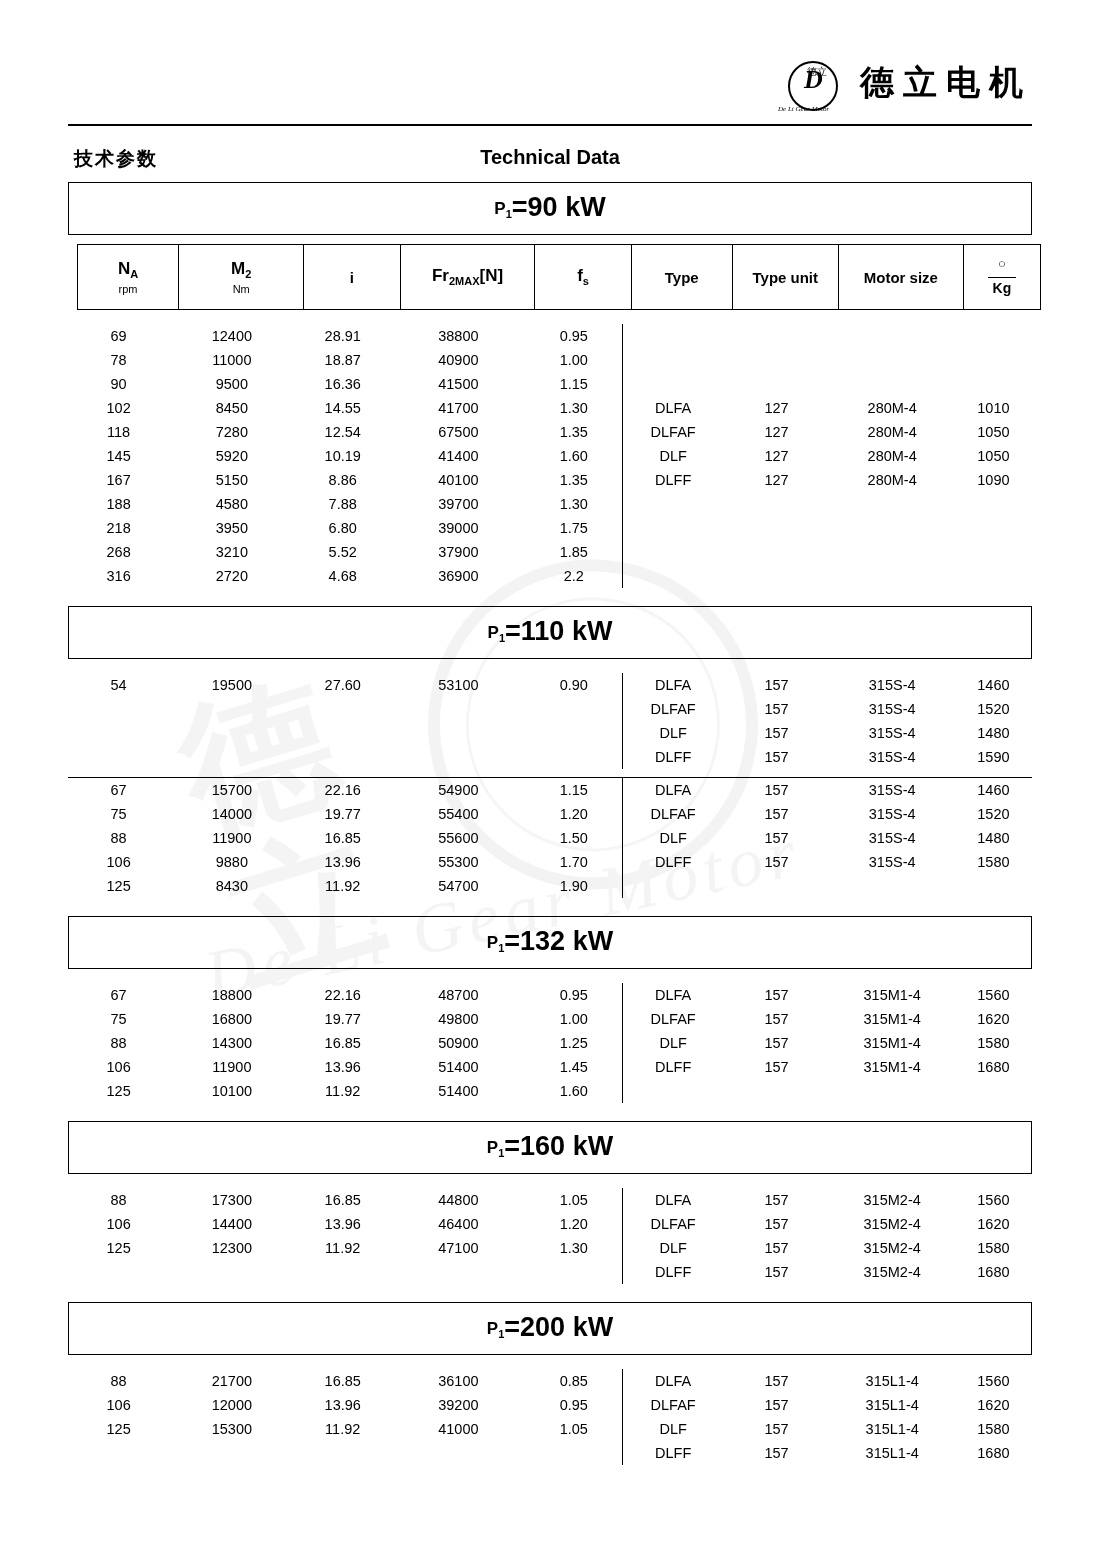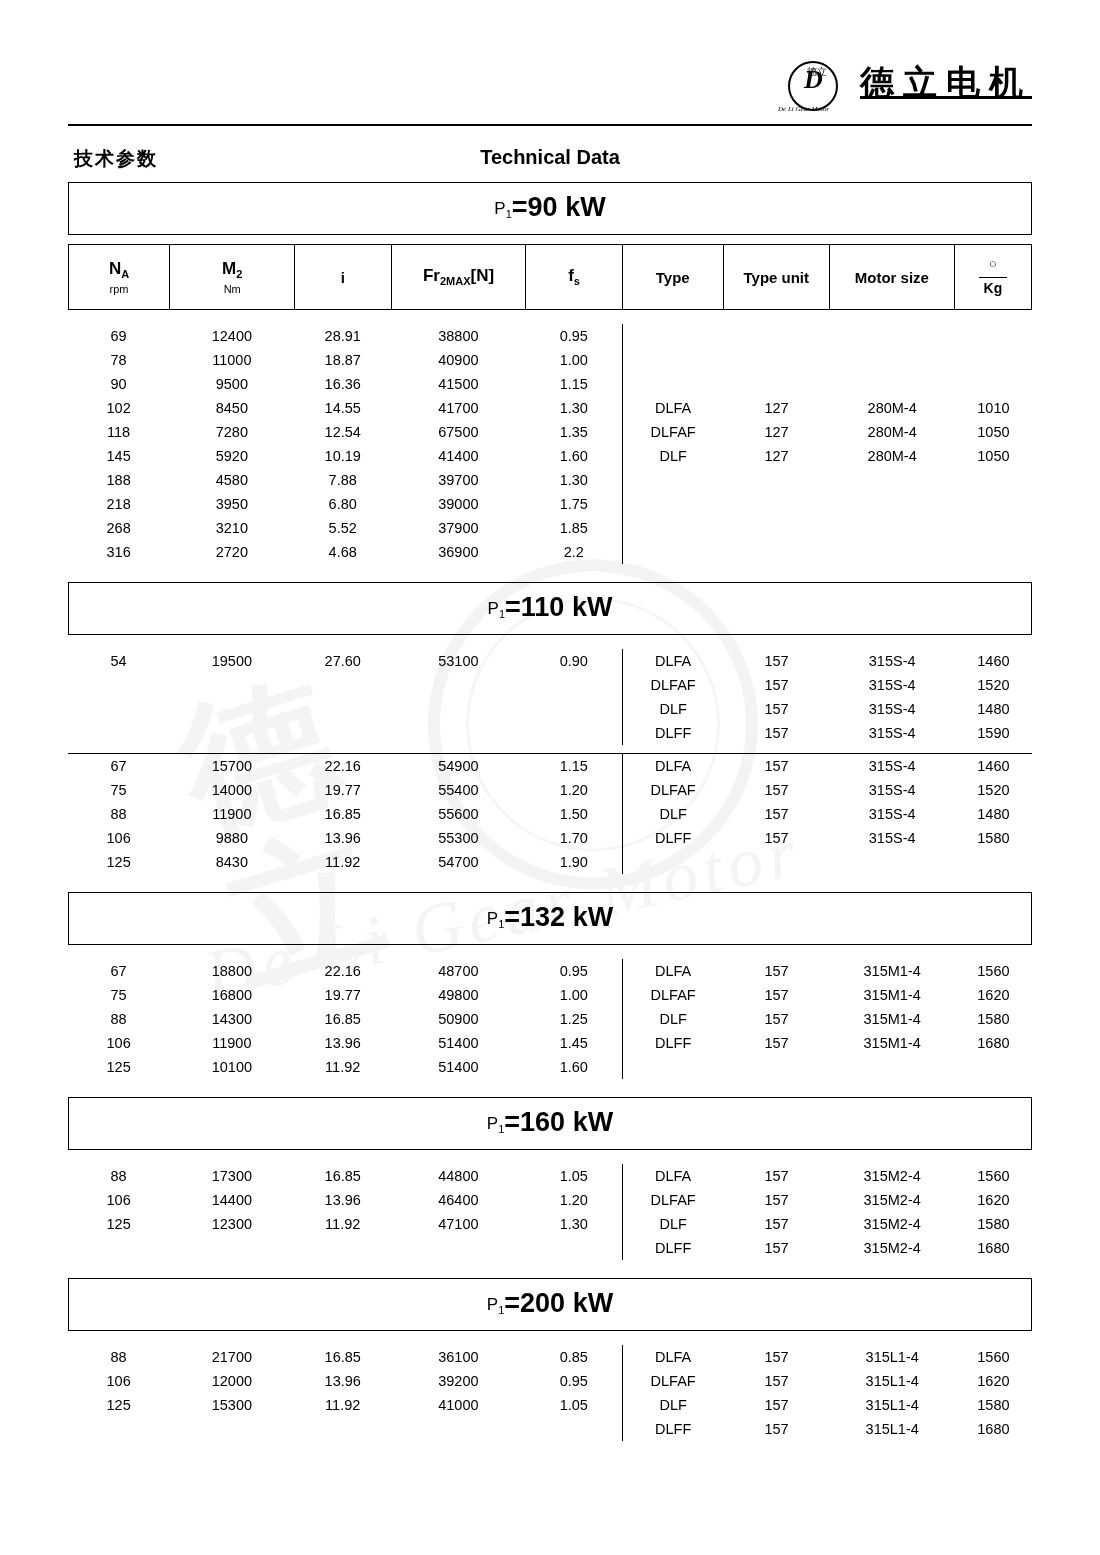--- a/index.html
+++ b/index.html
@@ -127,21 +127,20 @@
     font-size: 7px;
     font-family: "Liberation Serif", serif;
     font-style: italic;
     white-space: nowrap;
   }
   .logo-cn {
     font-family: "DejaVu Sans", sans-serif;
     font-size: 34px;
     font-weight: bold;
     letter-spacing: 9px;
-    text-decoration: underline;
   }
   .header-rule {
     border-bottom: 2px solid #000;
     margin-top: 6px;
   }
 
   
   .title-row {
     position: relative;
     height: 42px;
@@ -173,29 +172,29 @@
   }
   .band {
     border: 1.5px solid #000;
     text-align: center;
     padding: 9px 0 11px 0;
     font-size: 27px;
     font-weight: bold;
   }
   .band .p1 {
     font-size: 17px;
-    font-weight: normal;
+    font-weight: bold;
     vertical-align: 2px;
     margin-top: 13px;
   }
   .band .p1 sub {
     font-size: 11px;
   }
 
-  .headtbl { margin-top: 9px; }
+  .headtbl { margin-top: 9px; margin-left: 9px; }
   .headtbl td {
     border: 1.5px solid #000;
     text-align: center;
     vertical-align: middle;
     height: 62px;
     font-size: 15px;
     font-weight: bold;
   }
   .headtbl .sub {
     display: block;
@@ -409,20 +408,31 @@
       <td>5920</td>
       <td>10.19</td>
       <td>41400</td>
       <td>1.60</td>
       <td class="vline">DLF</td>
       <td>127</td>
       <td>280M-4</td>
       <td>1050</td>
     </tr>
             <tr class="">
+      <td>167</td>
+      <td>5150</td>
+      <td>8.86</td>
+      <td>40100</td>
+      <td>1.35</td>
+      <td class="vline">DLFF</td>
+      <td>127</td>
+      <td>280M-4</td>
+      <td>1090</td>
+    </tr>
+            <tr class="">
       <td>188</td>
       <td>4580</td>
       <td>7.88</td>
       <td>39700</td>
       <td>1.30</td>
       <td class="vline"></td>
       <td></td>
       <td></td>
       <td></td>
     </tr>

